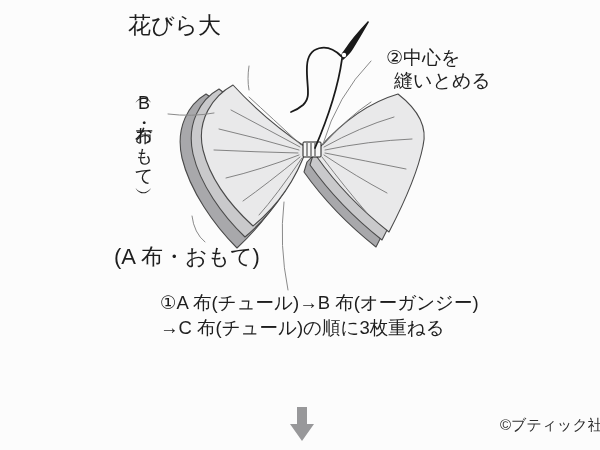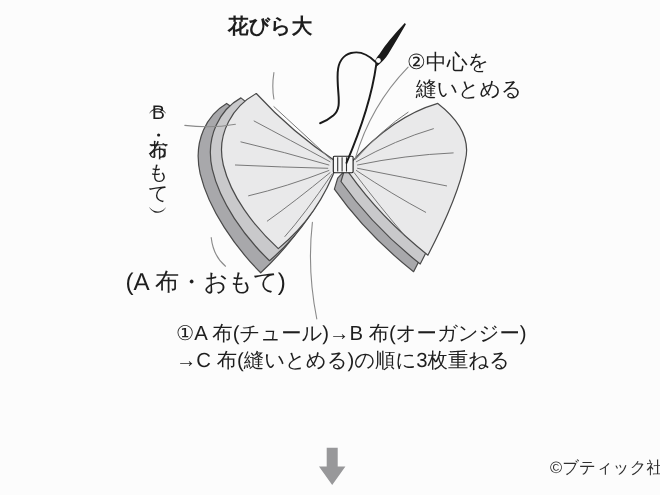--- a/index.html
+++ b/index.html
@@ -2,22 +2,22 @@
 <html><head>
 <meta charset="utf-8">
 <style>
   html,body{margin:0;padding:0;background:#ffffff;}
   .stage{
     position:relative;width:600px;height:450px;background:#fcfcfc;
     font-family:"Liberation Sans","DejaVu Sans",sans-serif;color:#1e1e1e;overflow:hidden;
   }
   .stage svg{position:absolute;left:0;top:0;}
   .label{position:absolute;white-space:nowrap;}
-  .t-title{left:128px;top:12px;width:156px;text-align:right;font-size:19px;line-height:26px;font-weight:bold;}
-  .t-step2{left:370px;top:45px;font-size:19px;line-height:25px;}
+  .t-title{left:128px;top:12px;width:156px;text-align:left;font-size:23px;line-height:26px;}
+  .t-step2{left:386px;top:45px;font-size:19px;line-height:25px;}
   .t-step2 .l2{padding-left:8px;font-family:Liberation Mono, monospace;}
   .t-b{left:135px;top:92px;font-size:18px;line-height:1;writing-mode:vertical-rl;text-orientation:upright;letter-spacing:0.5px;height:160px;}
   .t-a{left:114px;top:242px;font-size:22px;}
   .t-step1{left:160px;top:290px;width:336px;text-align:left;font-size:18.5px;line-height:25px;}
   .t-copy{left:500px;top:416px;font-size:15px;color:#2e2e2e;}
   .petal{stroke-width:1.1;stroke-linejoin:round;}
   .gather{fill:none;stroke:#777;stroke-width:0.9;stroke-linecap:round;}
   .leader{fill:none;stroke-width:1;stroke-linecap:round;}
   .thread{fill:none;stroke-width:1.8;stroke-linecap:round;}
   .hatch{stroke:#333;stroke-width:1;}
@@ -93,17 +93,17 @@
     <div>②中心を</div>
     <div class="l2">縫いとめる</div>
   </div>
 
   <div class="label t-b">（B布・おもて）</div>
 
   <div class="label t-a">(A 布・おもて)</div>
 
   <div class="label t-step1">
     <div>①A 布(チュール)→B 布(オーガンジー)</div>
-    <div>→C 布(縫いとめる)の順に3枚重ねる</div>
+    <div>→C 布(チュール)の順に3枚重ねる</div>
   </div>
 
   <div class="label t-copy">©ブティック社</div>
 </div>
 
 </body></html>

